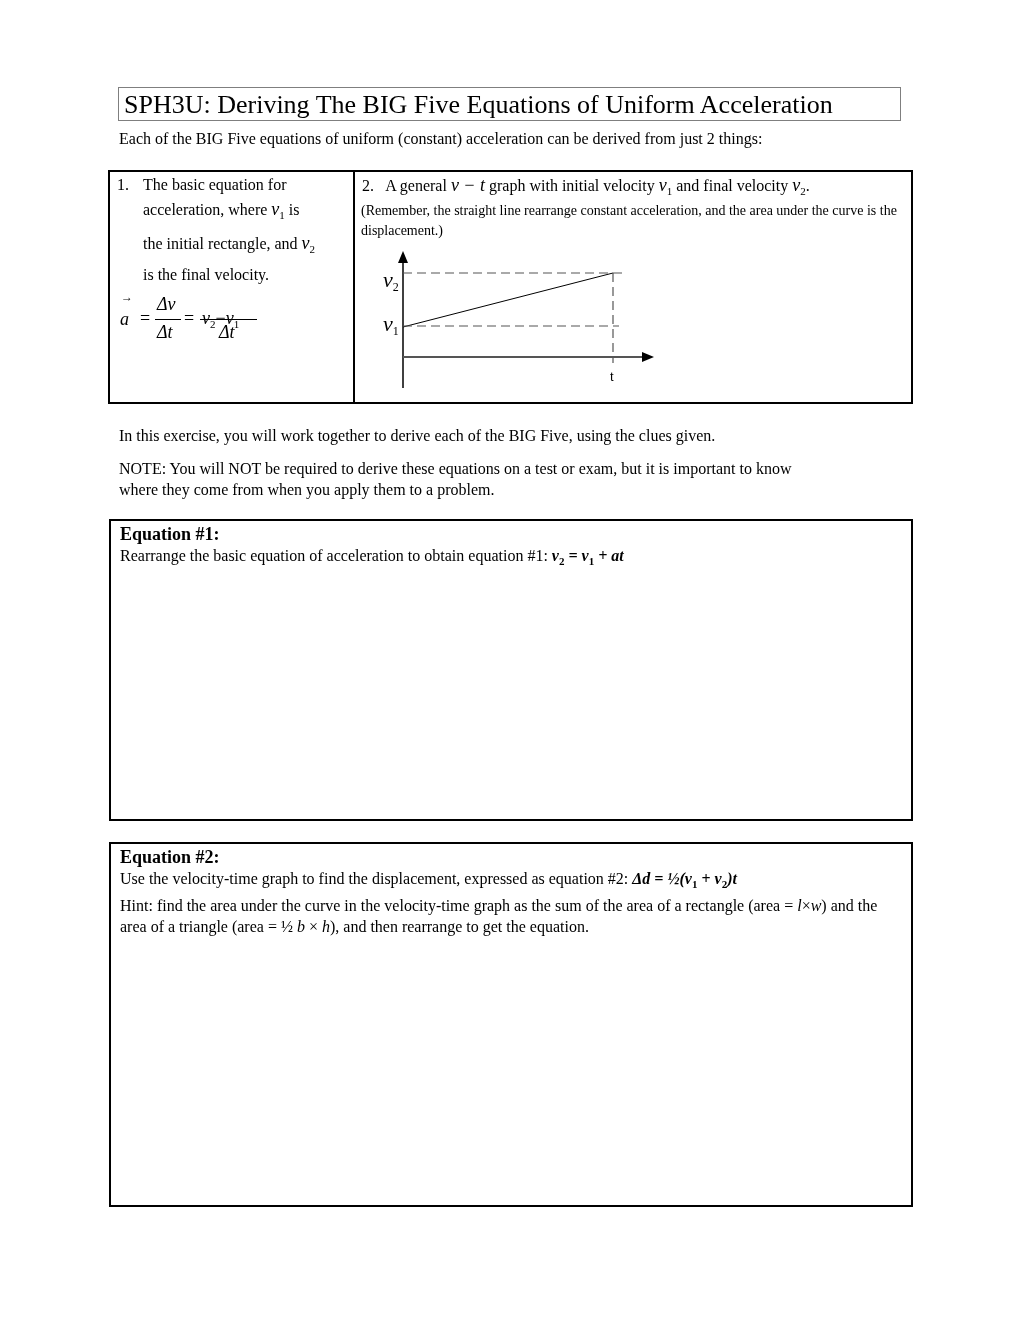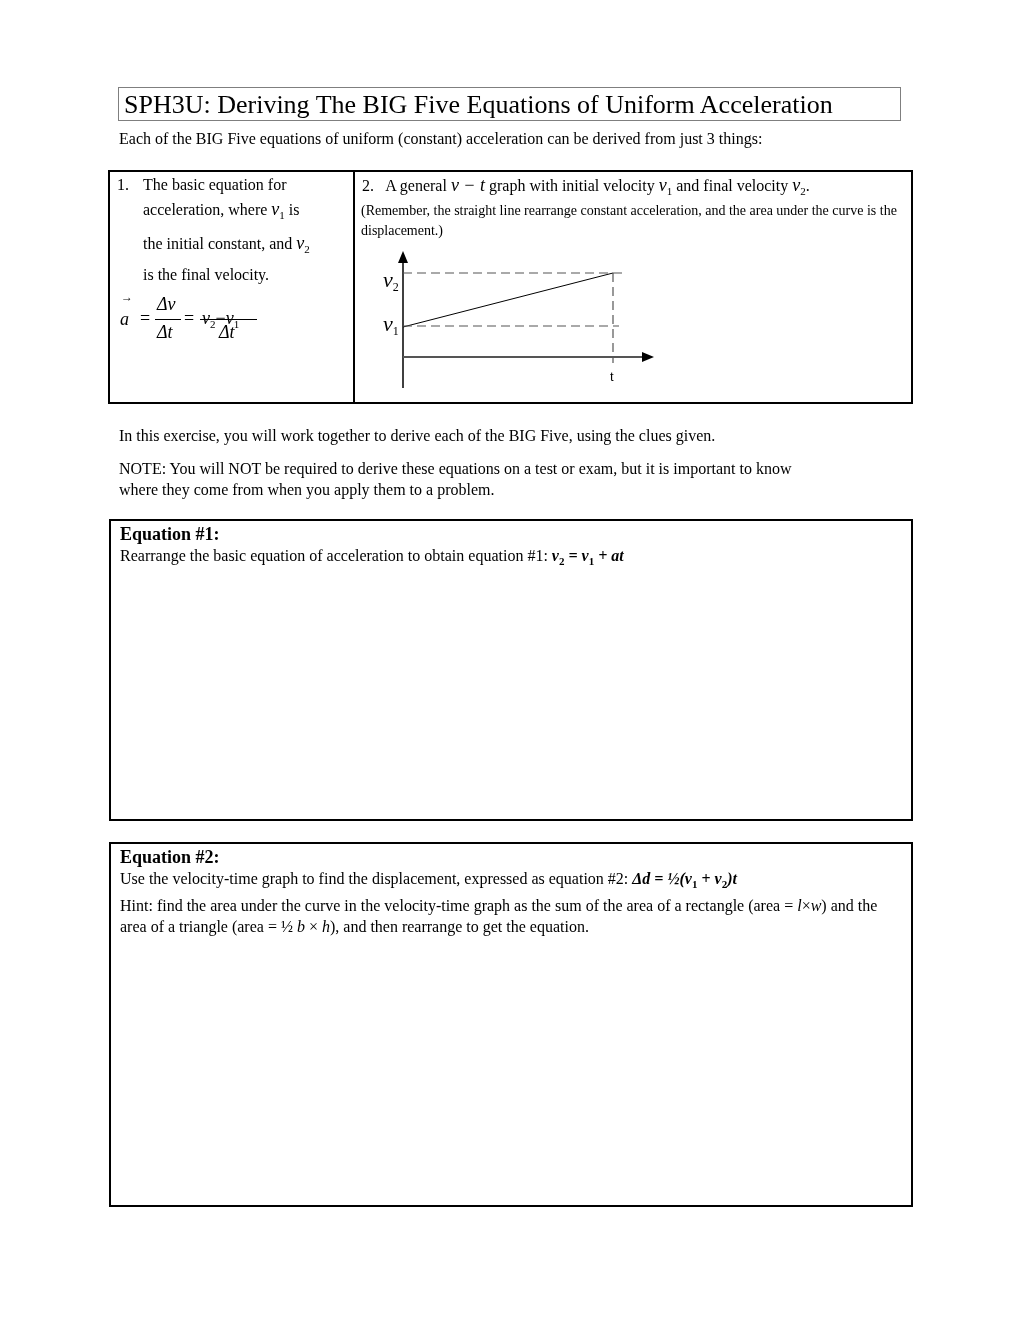--- a/index.html
+++ b/index.html
@@ -23,35 +23,35 @@
   .eq-title { font-weight:bold; font-size:18px; }
   .eq-body { font-size:16px; line-height:21px; }
 </style>
 </head>
 <body>
 
 <div class="abs title-box">
   <span class="title-text">SPH3U: Deriving The BIG Five Equations of Uniform Acceleration</span>
 </div>
 
-<div class="abs intro">Each of the BIG Five equations of uniform (constant) acceleration can be derived from just 3 things:</div>
+<div class="abs intro">Each of the BIG Five equations of uniform (constant) acceleration can be derived from just 2 things:</div>
 
 <div class="abs clue-table"></div>
 <div class="abs clue-divider"></div>
 
 <div class="abs c1">
   <span class="num">1.</span>
   <div class="indent">The basic equation for</div>
   <div class="indent">
     <span>acceleration, where</span>
     <span class="var"><span>v</span><sub>1</sub></span>
     <span>is</span>
   </div>
   <div class="indent" style="margin-top:3px;">
-    <span>the initial constant, and</span>
+    <span>the initial rectangle, and</span>
     <span class="var"><span>v</span><sub>2</sub></span>
   </div>
   <div class="indent">is the final velocity.</div>
 </div>
 
 <div class="abs formula">
   <span class="abs" style="left:3px;top:-2px;font-size:12px;">→</span>
   <span class="abs var" style="left:2px;top:17px;">a</span>
   <span class="abs" style="left:22px;top:16px;">=</span>
   <span class="abs" style="left:39px;top:2px;font-style:italic;">Δv</span>

